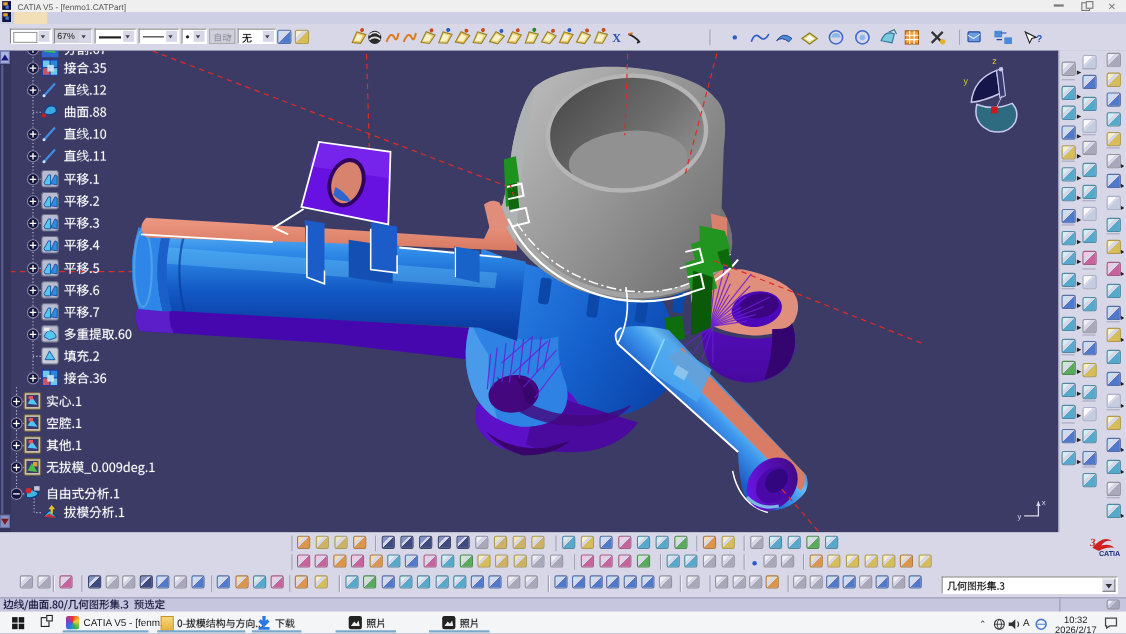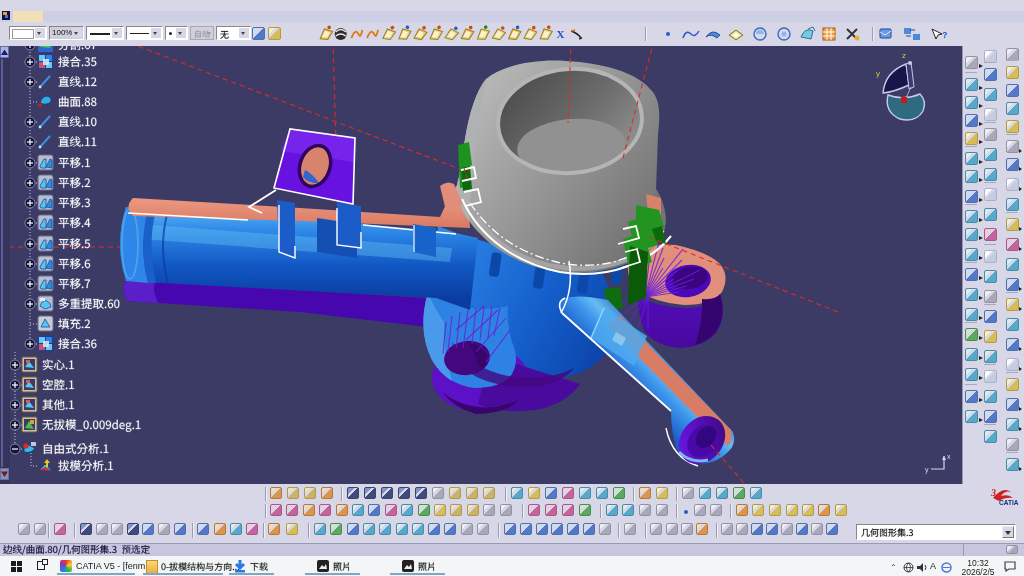--- a/index.html
+++ b/index.html
@@ -78,36 +78,46 @@
         <path id="g81EA" d="M214 482H795V411H214ZM214 264H795V194H214ZM214 46H795V-25H214ZM163 703H853V-76H774V631H239V-81H163ZM455 842 542 830Q526 785 508 740Q489 695 472 662L405 675Q415 699 424 728Q434 758 442 788Q451 817 455 842Z"></path>
         <path id="g8F7D" d="M359 -60Q359 -63 345 -71Q331 -79 308 -79H298V263H359ZM394 369Q392 359 384 352Q377 345 359 342V247Q359 247 346 247Q334 247 317 247H302V380ZM53 110Q97 114 176 122Q255 130 356 142Q456 153 562 166L565 149Q486 129 376 102Q265 76 114 44Q111 35 104 30Q97 24 90 22ZM483 320Q483 320 496 310Q509 299 527 284Q545 269 560 255Q556 239 534 239H145L137 269H441ZM479 481Q479 481 492 470Q505 460 524 445Q543 430 558 415Q555 399 533 399H64L56 429H436ZM331 509Q327 501 316 496Q304 490 283 495L297 511Q288 487 272 452Q256 417 237 378Q218 338 199 302Q180 266 165 240H173L145 213L86 264Q96 270 112 276Q127 283 138 285L109 256Q123 281 142 318Q161 356 180 398Q200 439 217 478Q234 516 244 543ZM367 826Q366 816 358 809Q349 802 330 799V564H269V837ZM949 445Q945 437 936 433Q928 429 908 430Q884 356 846 283Q807 210 752 142Q697 75 624 19Q551 -37 456 -76L446 -62Q530 -18 596 42Q662 103 712 174Q762 246 796 324Q830 401 849 480ZM735 819Q789 806 823 788Q857 769 874 750Q892 730 897 712Q902 695 896 683Q891 671 878 667Q865 663 848 671Q838 693 817 719Q796 745 772 769Q747 793 725 810ZM702 813Q699 804 691 798Q683 791 665 789Q664 662 670 543Q677 424 698 322Q719 219 761 142Q803 65 872 22Q885 13 890 14Q896 15 902 30Q911 49 922 81Q933 113 941 144L954 142L939 -6Q961 -31 965 -43Q969 -55 963 -63Q953 -78 934 -78Q914 -77 890 -66Q866 -54 844 -39Q766 12 718 96Q670 181 645 294Q620 407 611 543Q602 679 602 833ZM463 765Q463 765 476 754Q490 743 508 728Q527 713 541 697Q537 681 515 681H92L84 711H422ZM874 635Q874 635 882 628Q891 621 904 610Q918 599 932 586Q947 574 960 562Q956 546 934 546H45L36 576H828Z"></path>
         <path id="g8FB9" d="M356 671H884V600H356ZM848 671H923Q923 671 923 664Q923 657 923 648Q923 640 923 634Q917 506 912 416Q906 327 899 270Q892 212 882 179Q873 146 860 130Q845 111 828 104Q810 97 784 95Q762 92 723 93Q684 94 642 95Q640 112 634 133Q627 154 616 171Q661 167 699 166Q737 165 755 165Q769 164 778 167Q787 170 795 178Q804 189 812 220Q820 250 826 306Q833 362 838 448Q844 534 848 656ZM570 831H647Q644 742 638 655Q632 568 616 486Q601 403 570 329Q539 255 488 193Q438 131 360 84Q352 98 337 113Q322 128 308 138Q381 180 428 238Q476 295 504 364Q531 432 545 509Q559 586 564 668Q568 749 570 831ZM83 805 140 837Q162 812 185 784Q208 756 228 730Q249 704 261 683L202 645Q190 666 170 694Q149 722 126 752Q104 781 83 805ZM50 609H250V546H50ZM222 155Q253 89 306 57Q359 25 436 16Q512 6 611 6Q664 6 726 8Q789 9 852 12Q914 15 964 20Q959 11 954 -3Q948 -17 944 -31Q940 -45 938 -57Q891 -59 836 -61Q781 -63 723 -64Q665 -65 610 -65Q522 -65 452 -58Q383 -51 330 -30Q276 -10 236 29Q197 68 169 131ZM216 360H235L248 361L286 347Q263 191 210 83Q158 -25 83 -83Q78 -75 68 -64Q59 -54 49 -44Q39 -35 31 -31Q103 21 151 116Q199 212 216 346ZM63 284V342L99 360H244V299H121Q104 299 86 294Q69 290 63 284ZM63 284Q61 293 56 306Q51 319 46 332Q40 345 36 353Q47 356 58 362Q70 369 82 383Q93 394 112 422Q132 450 155 484Q178 519 198 551Q218 583 229 603V605L251 615L302 594Q286 569 263 534Q240 499 214 462Q189 424 165 390Q141 356 121 332Q121 332 112 328Q103 323 92 316Q81 308 72 300Q63 292 63 284Z"></path>
         <path id="g9009" d="M552 443Q547 349 524 280Q501 210 452 160Q403 109 320 72L314 87Q382 131 418 182Q453 234 467 298Q481 362 483 443ZM728 445Q728 437 728 428Q728 420 728 414V164Q728 156 732 153Q736 150 752 150H803Q821 150 834 150Q847 150 852 151Q862 151 867 161Q871 172 878 210Q886 247 893 289H907L910 157Q924 152 928 146Q932 140 932 130Q932 117 922 108Q911 99 883 94Q855 90 802 90H737Q707 90 692 96Q677 101 672 114Q666 128 666 149V445ZM814 714Q814 714 822 708Q831 701 844 690Q858 679 872 666Q887 654 899 642Q895 626 873 626H432L424 655H768ZM532 774Q529 767 520 760Q511 754 495 754Q469 672 429 602Q389 531 340 484L324 493Q359 550 388 632Q416 713 432 801ZM684 820Q683 810 674 802Q666 795 648 792V434H584V831ZM849 508Q849 508 858 501Q866 494 880 483Q893 472 908 460Q923 447 935 435Q931 419 909 419H326L318 449H803ZM213 136Q226 136 232 134Q239 131 248 122Q293 78 347 54Q401 31 471 22Q541 14 634 14Q718 14 794 15Q871 16 958 20V7Q936 2 923 -12Q910 -27 908 -48Q862 -48 814 -48Q767 -48 717 -48Q667 -48 613 -48Q519 -48 451 -35Q383 -22 332 9Q281 40 235 96Q225 106 218 105Q210 104 202 95Q191 80 173 56Q155 32 136 5Q116 -22 100 -44Q105 -57 95 -67L37 7Q59 22 86 44Q112 65 138 86Q164 108 184 122Q204 136 213 136ZM96 821Q153 792 187 761Q221 730 238 702Q255 673 258 650Q260 627 252 612Q244 598 230 596Q215 594 197 607Q190 640 171 678Q152 715 128 751Q105 787 84 814ZM234 124 174 92V466H44L38 495H159L197 546L282 475Q277 470 266 465Q254 460 234 456Z"></path>
         <path id="g91CD" d="M52 13H949V-48H52ZM58 663H944V601H58ZM127 160H886V100H127ZM459 764H534V-16H459ZM807 834 847 776Q780 764 696 754Q611 745 518 738Q425 732 331 728Q237 723 149 722Q149 735 144 752Q138 770 133 781Q220 784 314 788Q407 793 498 800Q588 806 668 815Q747 824 807 834ZM232 360V284H772V360ZM232 486V411H772V486ZM159 540H848V229H159Z"></path>
         <path id="g96C6" d="M54 225H947V162H54ZM227 606H846V552H227ZM227 486H849V432H227ZM490 691H562V333H490ZM460 292H535V-79H460ZM265 842 343 827Q299 748 236 664Q172 581 85 510Q79 518 69 527Q59 536 49 544Q39 553 30 558Q85 600 130 649Q175 698 209 748Q243 798 265 842ZM463 824 532 844Q551 815 568 780Q586 746 594 722L521 698Q514 723 498 759Q481 795 463 824ZM198 363H919V303H198ZM247 734H887V672H247V271H172V687L218 734ZM333 114 392 85Q357 58 306 32Q254 5 197 -16Q140 -36 88 -48Q80 -34 66 -17Q52 0 40 10Q92 19 148 35Q203 51 252 71Q301 91 333 114ZM594 71 634 120Q684 106 740 87Q797 68 850 49Q902 30 938 15L896 -41Q862 -25 810 -5Q758 15 701 35Q644 55 594 71Z"></path>
         <path id="g9762" d="M355 395H630V334H355ZM355 221H632V160H355ZM150 43H856V-27H150ZM104 576H896V-80H820V506H176V-80H104ZM320 533H389V10H320ZM601 533H670V13H601ZM450 741 538 720Q522 670 506 617Q490 564 475 526L407 546Q415 573 424 607Q432 641 440 676Q447 712 450 741ZM58 774H945V702H58Z"></path>
         <path id="g9884" d="M743 475Q742 466 735 459Q728 452 711 450Q709 371 706 303Q702 235 687 177Q672 119 636 72Q601 24 536 -16Q472 -55 369 -86L358 -68Q447 -35 502 6Q558 46 588 95Q617 144 629 204Q641 263 642 333Q644 403 644 486ZM698 117Q771 99 820 76Q869 53 896 28Q924 3 934 -18Q945 -40 942 -56Q938 -72 924 -78Q910 -83 890 -75Q871 -47 836 -13Q802 21 762 53Q722 85 688 107ZM528 142Q528 139 521 133Q514 127 502 123Q491 119 478 119H467V583V614L534 583H859V553H528ZM821 583 855 620 928 562Q924 557 914 552Q904 548 891 546V161Q891 157 882 152Q873 148 862 144Q850 140 839 140H830V583ZM728 764Q717 733 702 697Q686 661 670 628Q654 595 639 572H615Q620 595 626 629Q631 663 636 700Q642 736 644 764ZM876 826Q876 826 884 820Q893 813 906 802Q919 792 933 780Q947 768 959 757Q955 741 933 741H439L431 770H832ZM321 772 363 812 436 742Q430 736 420 734Q411 733 396 732Q378 707 350 675Q323 643 293 613Q263 583 237 561L224 570Q242 596 263 634Q284 671 303 708Q322 746 333 772ZM352 485 391 524 463 455Q458 450 448 448Q439 447 425 446Q413 429 394 407Q375 385 355 364Q335 344 318 329L304 336Q313 356 324 384Q335 411 346 438Q357 466 363 485ZM255 28Q255 3 249 -17Q243 -37 222 -50Q202 -64 159 -69Q158 -54 154 -42Q151 -29 141 -21Q131 -12 114 -6Q96 -1 65 3V19Q65 19 79 18Q93 17 112 16Q131 14 148 13Q165 12 171 12Q185 12 188 16Q192 21 192 31V485H255ZM400 485V455H53L44 485ZM366 772V742H59L50 772ZM123 663Q177 649 210 630Q243 610 260 588Q278 567 282 548Q285 528 279 514Q273 501 260 498Q246 494 229 504Q224 532 205 560Q186 587 162 612Q137 637 112 654Z"></path>
       </defs>
     </svg>
+    <div style="position:absolute;left:0;top:0;width:1024px;height:11px;background:#EFEFEF">
+      <span style="position:absolute;left:2px;top:1px;width:8px;height:8px;background:#12123E"></span>
+      <span style="position:absolute;left:3px;top:2px;width:4px;height:3px;background:#E8A030"></span>
+      <span style="position:absolute;left:5px;top:5px;width:3px;height:3px;background:#3878D8"></span>
+      <span style="position:absolute;left:16px;top:1.5px;font-size:7.5px;color:#555;font-family:Liberation Sans,sans-serif">CATIA V5 - [fenmo1.CATPart]</span>
+      <span style="position:absolute;left:958px;top:4px;width:9px;height:1.5px;background:#777"></span>
+      <span style="position:absolute;left:983px;top:2px;width:6px;height:6px;border:1px solid #777"></span>
+      <span style="position:absolute;left:987px;top:1px;width:5px;height:5px;border:1px solid #777;background:#EFEFEF"></span>
+      <span style="position:absolute;left:1007px;top:1px;font-size:9px;color:#777;font-family:Liberation Sans,sans-serif">✕</span>
+    </div>
     <div style="position:absolute;left:0;top:11px;width:1024px;height:11px;background:#CDCFE4">
       <span style="position:absolute;left:2px;top:0px;width:8px;height:9px;background:#12123E"></span>
       <span style="position:absolute;left:3px;top:1px;width:4px;height:3px;background:#E8A030"></span>
       <span style="position:absolute;left:5px;top:4px;width:3px;height:3px;background:#3878D8"></span>
       <span style="position:absolute;left:13px;top:0;width:30px;height:11px;background:#F3DFB7"></span>
     </div>
     <div style="position:absolute;left:0;top:22px;width:1024px;height:24px;background:#D7D7E7;border-bottom:1px solid #B8B8CC">
       <span class="vsep" style="left:4px;top:26px;height:16px;position:absolute"></span>
       <span style="position:absolute;left:9px;top:4px;width:38px;height:14px;background:#FFFFFF;border:1px solid;border-color:#888 #FFF #FFF #888;box-sizing:border-box">
         <span style="position:absolute;left:2px;top:2px;width:20px;height:8px;background:#FFF;border:1px solid #999"></span>
         <span style="position:absolute;right:1px;top:1px;width:10px;height:10px;background:#D7D7E7">
           <span style="position:absolute;left:2px;top:4px;width:0;height:0;border:2.5px solid transparent;border-top:3.5px solid #444"></span>
         </span>
       </span>
       <span style="position:absolute;left:49px;top:4px;width:35px;height:14px;background:#D0D0DC;border:1px solid;border-color:#888 #FFF #FFF #888;box-sizing:border-box">
-        <span style="position:absolute;left:2px;top:1px;font-size:8px;color:#111;font-family:Liberation Sans,sans-serif">100%</span>
+        <span style="position:absolute;left:2px;top:1px;font-size:8px;color:#111;font-family:Liberation Sans,sans-serif">67%</span>
         <span style="position:absolute;right:1px;top:1px;width:10px;height:10px;background:#D7D7E7">
           <span style="position:absolute;left:2px;top:4px;width:0;height:0;border:2.5px solid transparent;border-top:3.5px solid #444"></span>
         </span>
       </span>
       <span style="position:absolute;left:86px;top:4px;width:38px;height:14px;background:#FFFFFF;border:1px solid;border-color:#888 #FFF #FFF #888;box-sizing:border-box">
         <span style="position:absolute;left:3px;top:6px;width:20px;height:2px;background:#222"></span>
         <span style="position:absolute;right:1px;top:1px;width:10px;height:10px;background:#D7D7E7">
           <span style="position:absolute;left:2px;top:4px;width:0;height:0;border:2.5px solid transparent;border-top:3.5px solid #444"></span>
         </span>
       </span>
@@ -1164,16 +1174,16 @@
     <svg style="position:absolute;left:916px;top:562px" width="12" height="11">
       <path d="M1,4 h3 l3,-3 v9 l-3,-3 h-3 Z" fill="#333"></path>
       <path d="M9,3 a4,4 0 0 1 0,5" stroke="#333" fill="none"></path>
     </svg>
     <span style="position:absolute;left:930px;top:561px;font-size:9px;color:#222;font-family:Liberation Sans,sans-serif">A</span>
     <svg style="position:absolute;left:941px;top:562px" width="11" height="11">
       <circle cx="5.5" cy="5.5" r="4.5" fill="none" stroke="#4A78D8" stroke-width="1.5"></circle>
       <path d="M2,5.5 h7" stroke="#4A78D8"></path>
     </svg>
     <span style="position:absolute;left:958px;top:558px;width:40px;text-align:center;font-size:8.5px;color:#222;font-family:Liberation Sans,sans-serif">10:32</span>
-    <span style="position:absolute;left:952px;top:567px;width:52px;text-align:center;font-size:8.5px;color:#222;font-family:Liberation Sans,sans-serif">2026/2/5</span>
+    <span style="position:absolute;left:952px;top:567px;width:52px;text-align:center;font-size:8.5px;color:#222;font-family:Liberation Sans,sans-serif">2026/2/17</span>
     <svg style="position:absolute;left:1004px;top:561px" width="12" height="11">
       <path d="M1,1 h10 v7 h-6 l-3,2 v-2 h-1 Z" fill="none" stroke="#444" stroke-width="1.2"></path>
     </svg>
   </div>
 </body></html>

